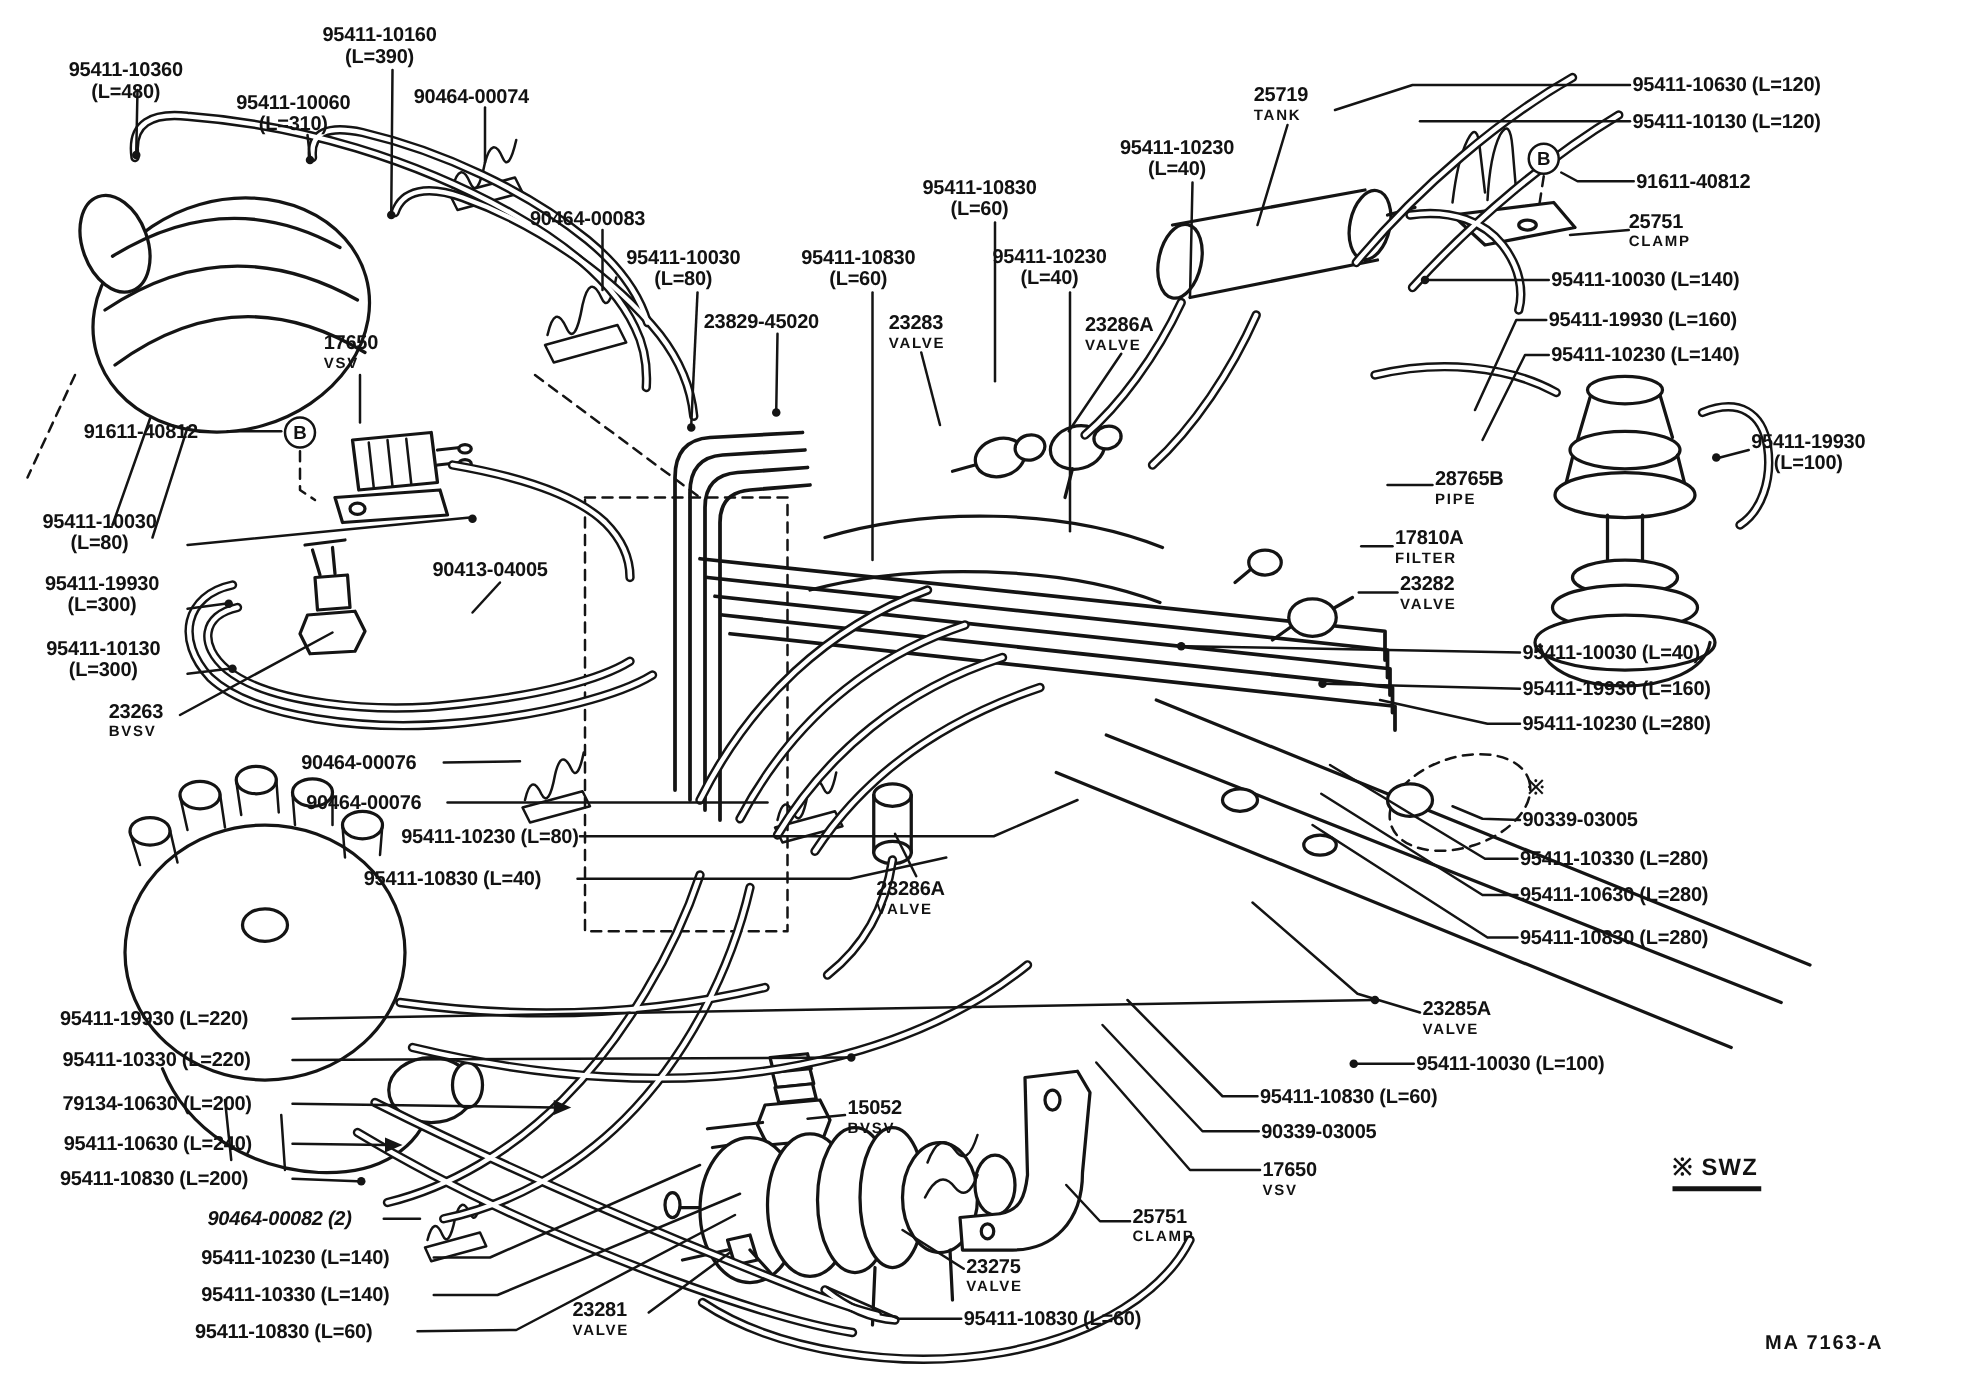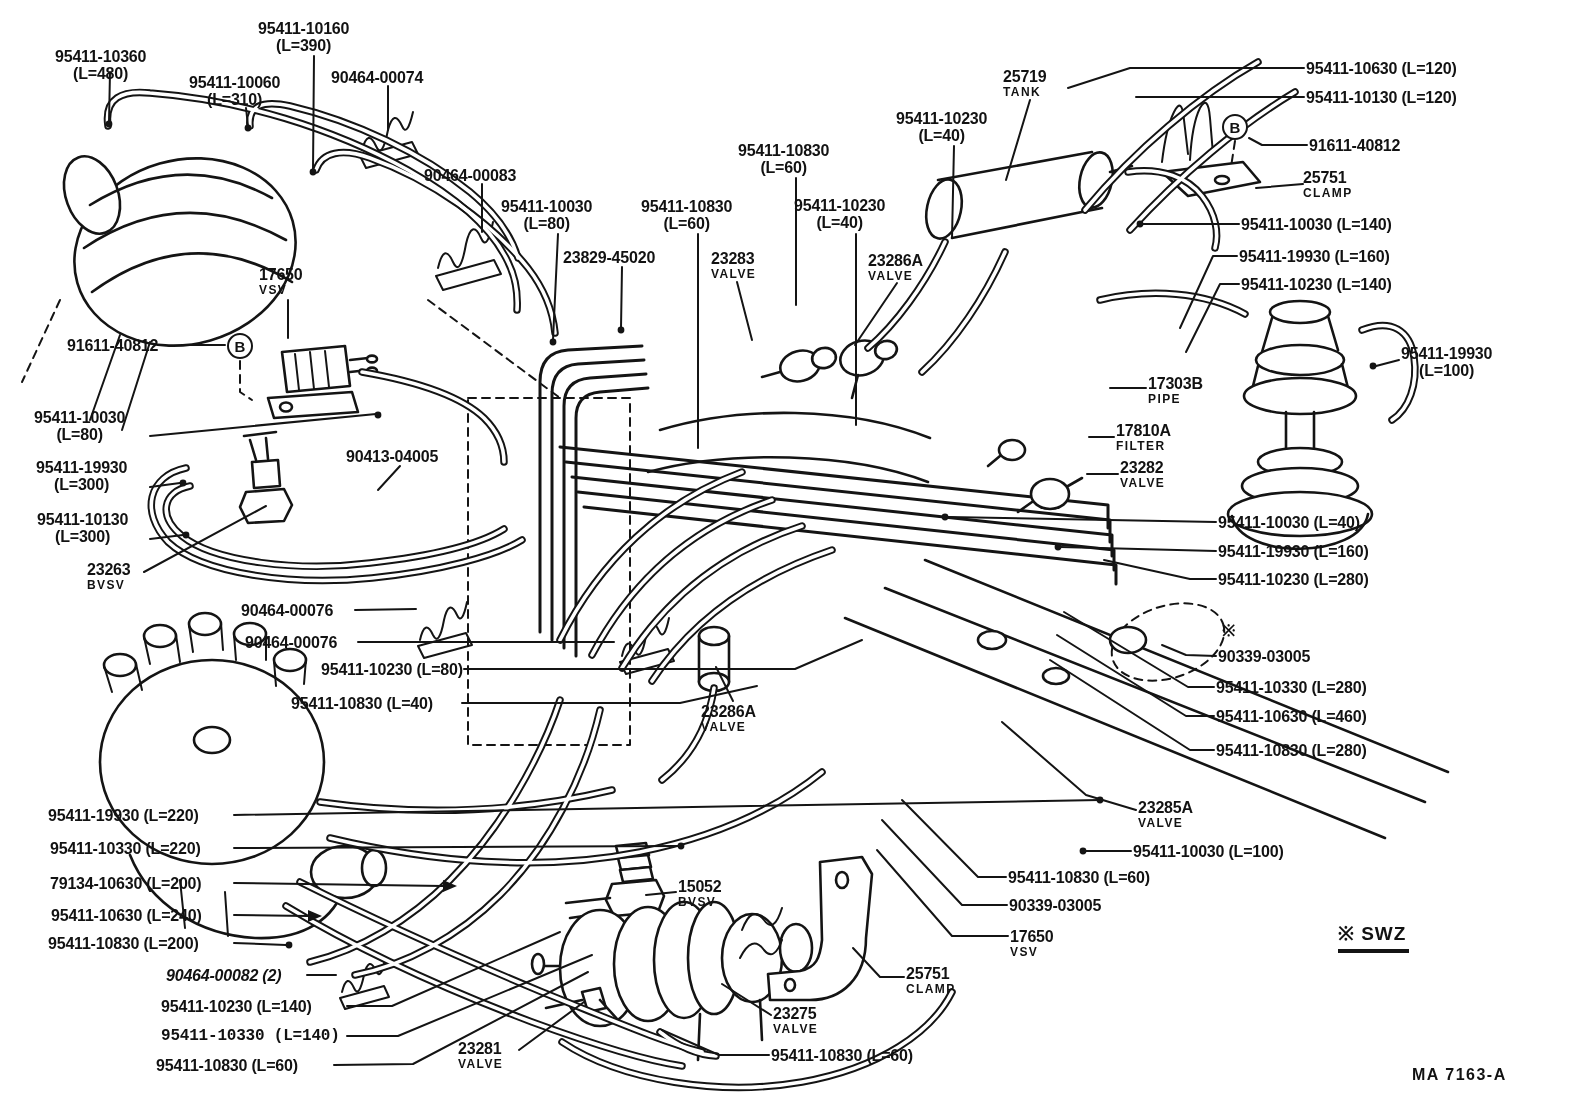--- a/index.html
+++ b/index.html
@@ -479,21 +479,21 @@
         <div class="pl-line">95411-19930 (L=160)</div>
       </div>
       <div class="plabel" style="left: 1241px; top: 276px;">
         <div class="pl-line">95411-10230 (L=140)</div>
       </div>
       <div class="plabel c" style="left: 1401px; top: 345px;">
         <div class="pl-line">95411-19930</div>
         <div class="pl-line">(L=100)</div>
       </div>
       <div class="plabel" style="left: 1148px; top: 375px;">
-        <div class="pl-line">17303B</div>
+        <div class="pl-line">28765B</div>
         <div class="pl-sub">PIPE</div>
       </div>
       <div class="plabel" style="left: 1116px; top: 422px;">
         <div class="pl-line">17810A</div>
         <div class="pl-sub">FILTER</div>
       </div>
       <div class="plabel" style="left: 1120px; top: 459px;">
         <div class="pl-line">23282</div>
         <div class="pl-sub">VALVE</div>
       </div>
@@ -509,21 +509,21 @@
       <div class="plabel" style="left: 1222px; top: 622px;">
         <div class="pl-line">※</div>
       </div>
       <div class="plabel" style="left: 1218px; top: 648px;">
         <div class="pl-line">90339-03005</div>
       </div>
       <div class="plabel" style="left: 1216px; top: 679px;">
         <div class="pl-line">95411-10330 (L=280)</div>
       </div>
       <div class="plabel" style="left: 1216px; top: 708px;">
-        <div class="pl-line">95411-10630 (L=460)</div>
+        <div class="pl-line">95411-10630 (L=280)</div>
       </div>
       <div class="plabel" style="left: 1216px; top: 742px;">
         <div class="pl-line">95411-10830 (L=280)</div>
       </div>
       <div class="plabel" style="left: 1138px; top: 799px;">
         <div class="pl-line">23285A</div>
         <div class="pl-sub">VALVE</div>
       </div>
       <div class="plabel" style="left: 1133px; top: 843px;">
         <div class="pl-line">95411-10030 (L=100)</div>
@@ -560,21 +560,21 @@
       </div>
       <div class="plabel" style="left: 48px; top: 935px;">
         <div class="pl-line">95411-10830 (L=200)</div>
       </div>
       <div class="plabel" style="left: 166px; top: 967px; font-style: italic;">
         <div class="pl-line">90464-00082 (2)</div>
       </div>
       <div class="plabel" style="left: 161px; top: 998px;">
         <div class="pl-line">95411-10230 (L=140)</div>
       </div>
-      <div class="plabel" style="left: 161px; top: 1028px; font-family: Liberation Mono, monospace;">
+      <div class="plabel" style="left: 161px; top: 1028px;">
         <div class="pl-line">95411-10330 (L=140)</div>
       </div>
       <div class="plabel" style="left: 156px; top: 1057px;">
         <div class="pl-line">95411-10830 (L=60)</div>
       </div>
       <div class="plabel" style="left: 678px; top: 878px;">
         <div class="pl-line">15052</div>
         <div class="pl-sub">BVSV</div>
       </div>
       <div class="plabel" style="left: 773px; top: 1005px;">

